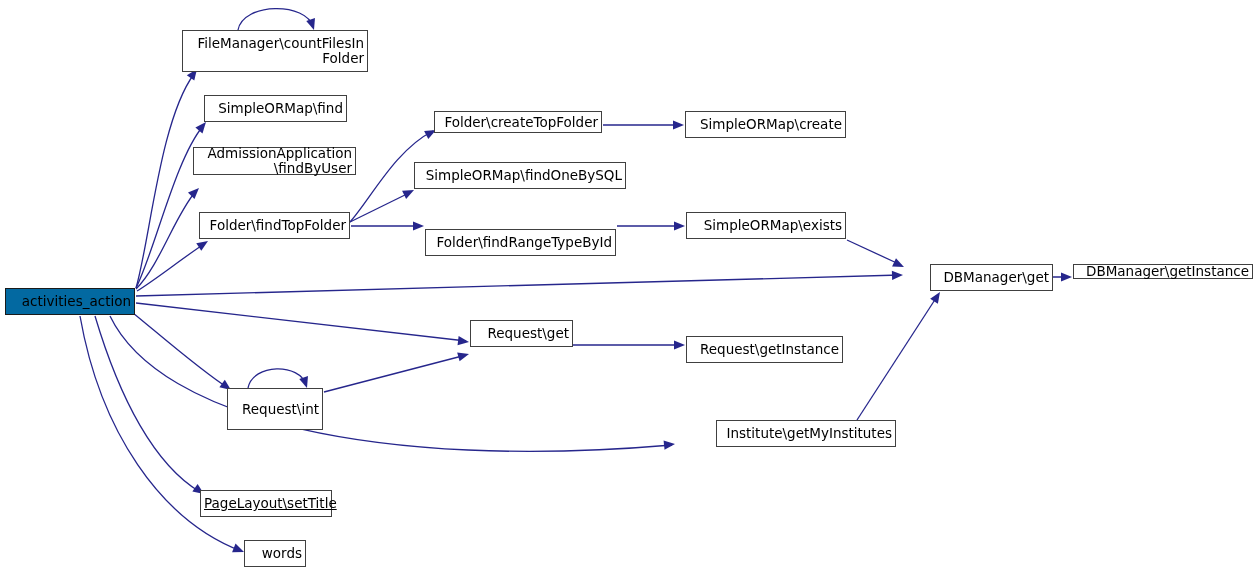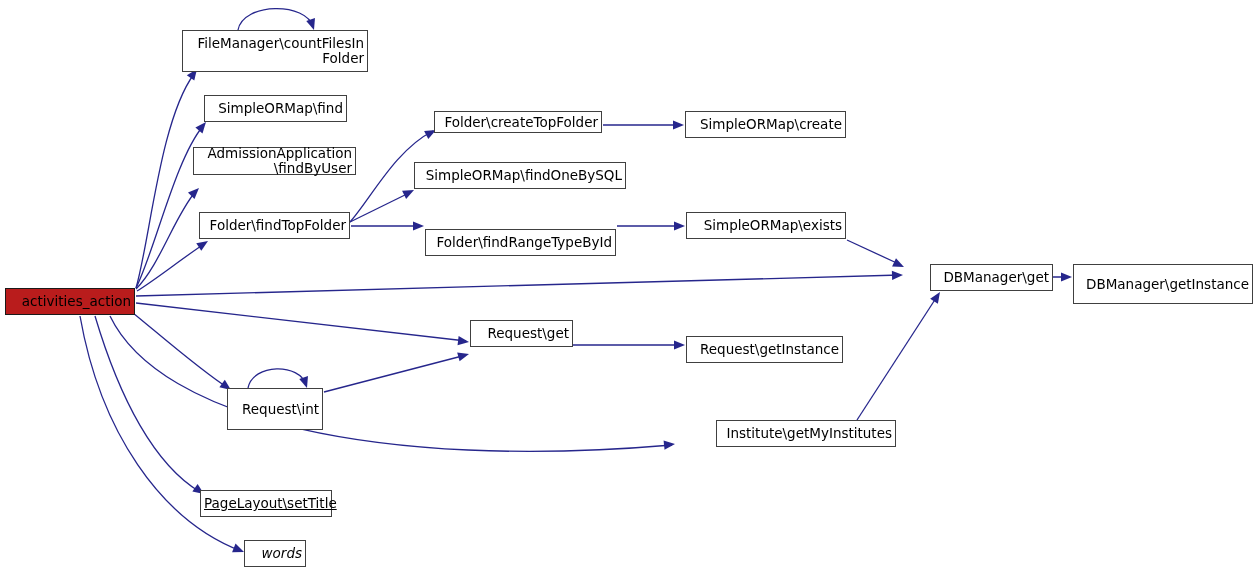--- a/index.html
+++ b/index.html
@@ -34,21 +34,21 @@
     align-items: center;
     justify-content: center;
     text-align: center;
     font-size: 13.5px;
     line-height: 15px;
     white-space: pre-line;
     letter-spacing: 0px;
     z-index: 5;
   }
   .node.highlight {
-    background: #b91c1c;
+    background: #0369a1;
     border-color: #1a1a1a;
   }
   .node-label {
     display: block;
     width: 100%;
     padding: 0 3px;
     box-sizing: border-box;
     white-space: pre-line;
     text-align: right;
   }
@@ -109,20 +109,20 @@
     <div class="node" style="left: 204px; top: 95px; width: 143px; height: 27px;"><span class="node-label">SimpleORMap\find</span></div>
     <div class="node" style="left: 193px; top: 147px; width: 163px; height: 28px;"><span class="node-label">AdmissionApplication
 \findByUser</span></div>
     <div class="node" style="left: 199px; top: 212px; width: 151px; height: 27px;"><span class="node-label">Folder\findTopFolder</span></div>
     <div class="node" style="left: 434px; top: 111px; width: 168px; height: 22px;"><span class="node-label">Folder\createTopFolder</span></div>
     <div class="node" style="left: 414px; top: 162px; width: 212px; height: 27px;"><span class="node-label">SimpleORMap\findOneBySQL</span></div>
     <div class="node" style="left: 425px; top: 212px; width: 191px; height: 27px; margin-top: 17px;"><span class="node-label">Folder\findRangeTypeById</span></div>
     <div class="node" style="left: 686px; top: 212px; width: 160px; height: 27px;"><span class="node-label">SimpleORMap\exists</span></div>
     <div class="node" style="left: 685px; top: 111px; width: 161px; height: 27px;"><span class="node-label">SimpleORMap\create</span></div>
     <div class="node" style="left: 904px; top: 264px; width: 123px; height: 27px; margin-left: 26px;"><span class="node-label">DBManager\get</span></div>
-    <div class="node" style="left: 1073px; top: 264px; width: 180px; height: 40px;"><span class="node-label">DBManager\getInstance</span></div>
+    <div class="node" style="left: 1073px; top: 264px; width: 180px; height: 15px;"><span class="node-label">DBManager\getInstance</span></div>
     <div class="node" style="left: 470px; top: 320px; width: 103px; height: 27px;"><span class="node-label">Request\get</span></div>
     <div class="node" style="left: 686px; top: 336px; width: 157px; height: 27px;"><span class="node-label">Request\getInstance</span></div>
     <div class="node" style="left: 227px; top: 388px; width: 96px; height: 42px;"><span class="node-label">Request\int</span></div>
     <div class="node" style="left: 676px; top: 420px; width: 180px; height: 27px; margin-left: 40px;"><span class="node-label">Institute\getMyInstitutes</span></div>
     <div class="node" style="left: 200px; top: 490px; width: 132px; height: 27px; text-decoration: underline;"><span class="node-label">PageLayout\setTitle</span></div>
-    <div class="node" style="left: 244px; top: 540px; width: 62px; height: 27px; font-style: italic;"><span class="node-label">words</span></div>
+    <div class="node" style="left: 244px; top: 540px; width: 62px; height: 27px;"><span class="node-label">words</span></div>
   </div>
 
 </body></html>

